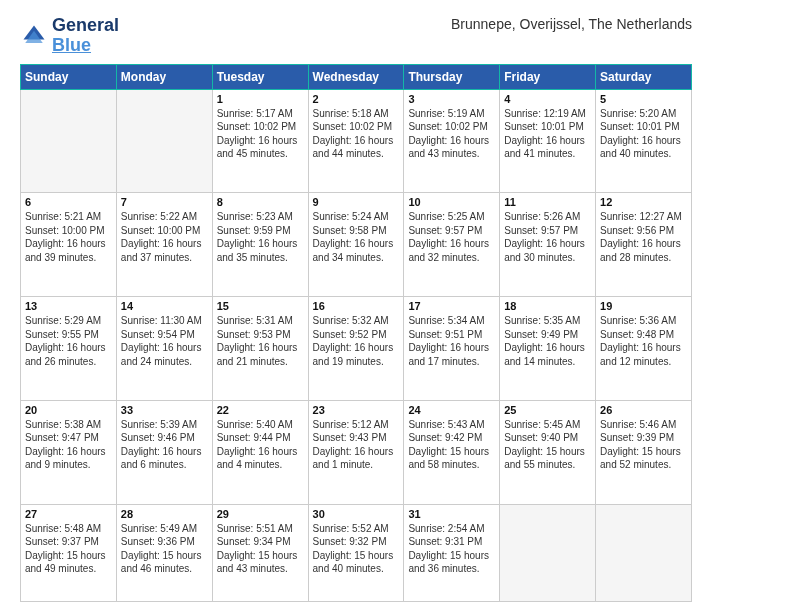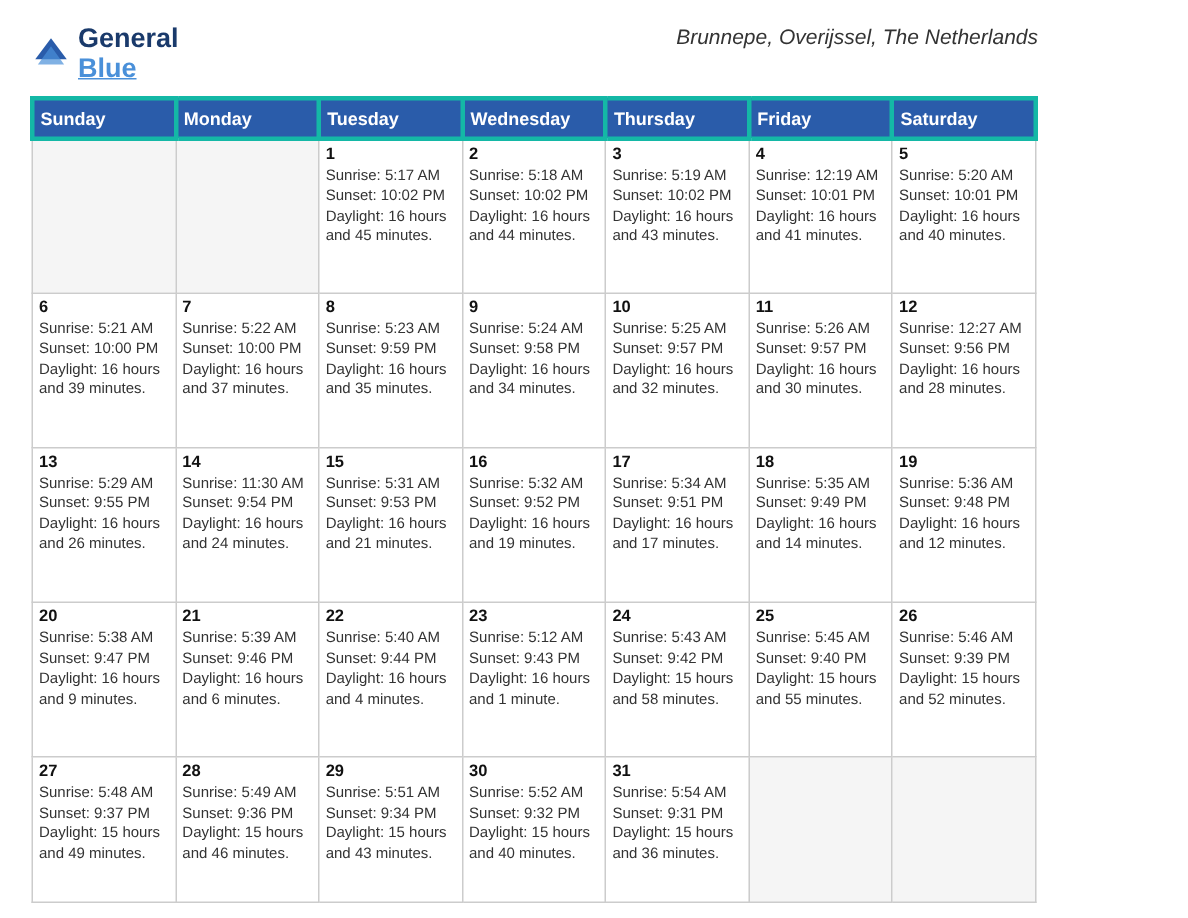--- a/index.html
+++ b/index.html
@@ -46,36 +46,35 @@
       text-align: right;
     }
     .month-title {
       font-size: 32px;
       font-weight: bold;
       color: #1a3a6b;
     }
     .subtitle {
       font-size: 14px;
       color: #333;
-      font-style: italic;
     }
     .calendar {
       flex: 1;
       border: 1px solid #ccc;
       border-collapse: collapse;
       width: 100%;
       table-layout: fixed;
     }
     .calendar th {
       background: #2a5caa;
       color: #fff;
       font-size: 12px;
       font-weight: bold;
       padding: 5px 4px;
-      border: 3px solid #14b8a6;
+      border: 1px solid #14b8a6;
       text-align: left;
     }
     .calendar td {
       border: 1px solid #ccc;
       vertical-align: top;
       padding: 3px 4px;
       font-size: 9.5px;
       color: #333;
       height: 80px;
       background: #fff;
@@ -278,21 +277,21 @@
         </tr>
         <tr>
           <td>
             <span class="day-num">20</span>
             <div class="day-info">Sunrise: 5:38 AM
 Sunset: 9:47 PM
 Daylight: 16 hours
 and 9 minutes.</div>
           </td>
           <td>
-            <span class="day-num">21</span>
+            <span class="day-num">33</span>
             <div class="day-info">Sunrise: 5:39 AM
 Sunset: 9:46 PM
 Daylight: 16 hours
 and 6 minutes.</div>
           </td>
           <td>
             <span class="day-num">22</span>
             <div class="day-info">Sunrise: 5:40 AM
 Sunset: 9:44 PM
 Daylight: 16 hours
@@ -351,21 +350,21 @@
           </td>
           <td>
             <span class="day-num">30</span>
             <div class="day-info">Sunrise: 5:52 AM
 Sunset: 9:32 PM
 Daylight: 15 hours
 and 40 minutes.</div>
           </td>
           <td>
             <span class="day-num">31</span>
-            <div class="day-info">Sunrise: 5:54 AM
+            <div class="day-info">Sunrise: 2:54 AM
 Sunset: 9:31 PM
 Daylight: 15 hours
 and 36 minutes.</div>
           </td>
           <td class="empty"></td>
           <td class="empty"></td>
         </tr>
       </tbody>
   </table>
 </div>

